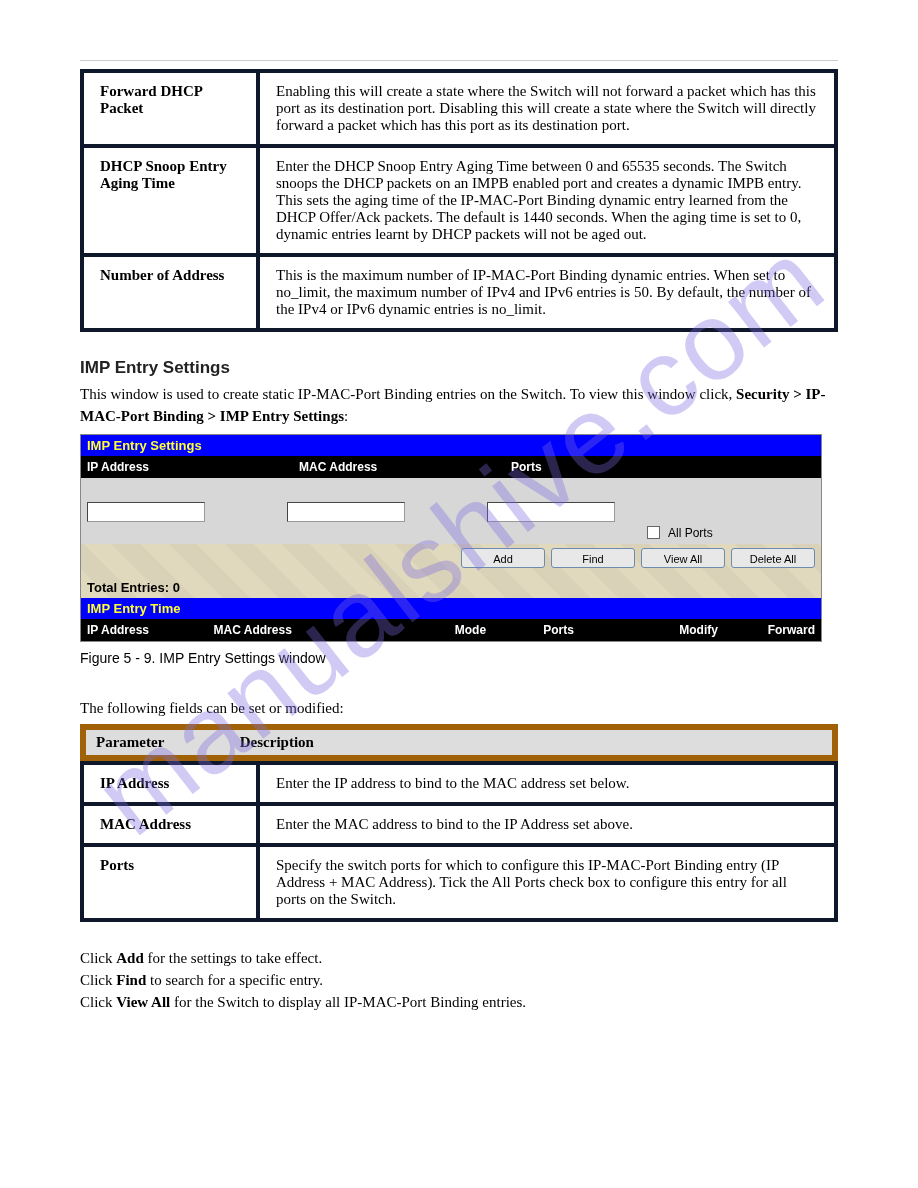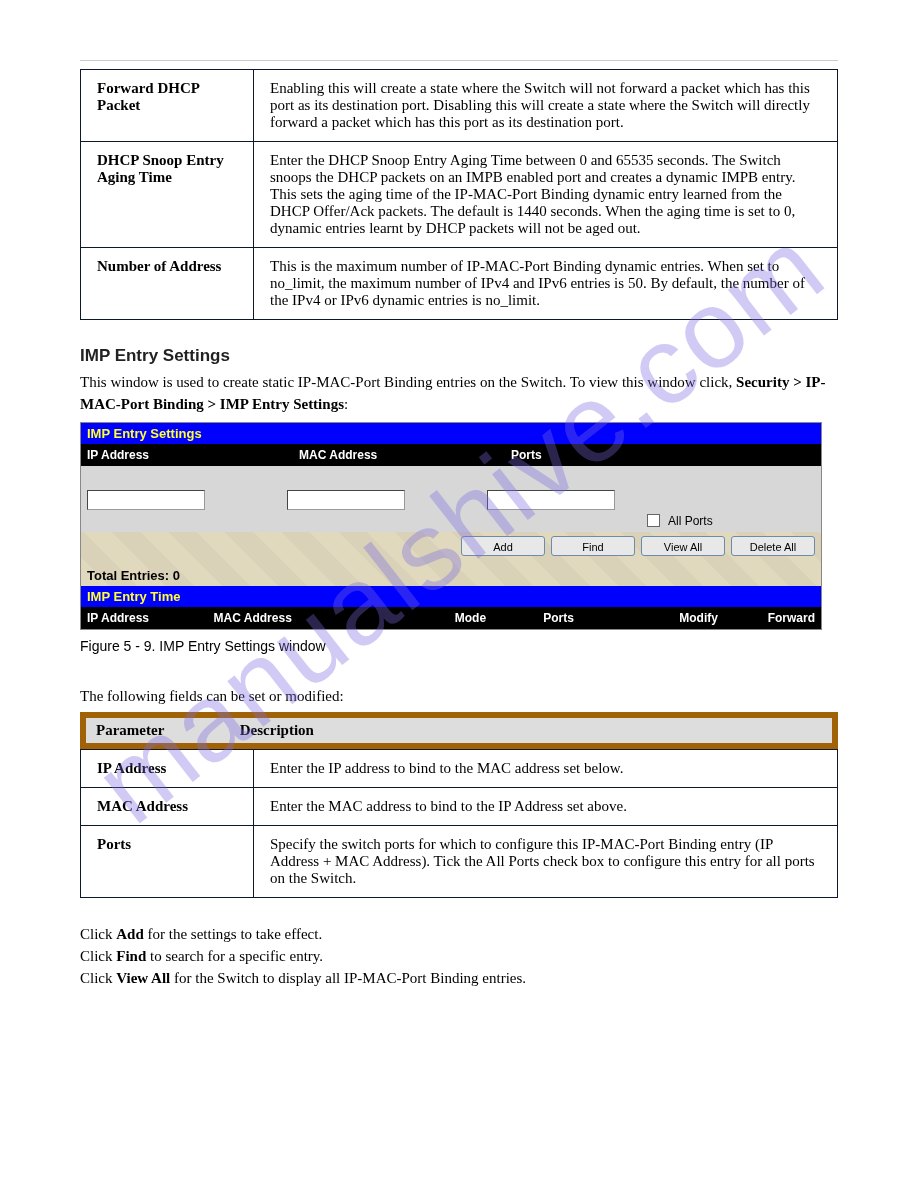--- a/index.html
+++ b/index.html
@@ -17,21 +17,21 @@
   .topline {
     border-top: 1px solid #ccc;
     margin-bottom: 8px;
   }
   table.defs {
     border-collapse: collapse;
     width: 100%;
     font-size: 15px;
   }
   table.defs td {
-    border: 1px solid #0f172a;
+    border: 4px solid #0f172a;
     padding: 10px 16px;
     vertical-align: top;
   }
   table.defs td.left {
     width: 140px;
     font-weight: bold;
   }
   .sect-title {
     font-family: Arial, Helvetica, sans-serif;
     font-size: 17px;

